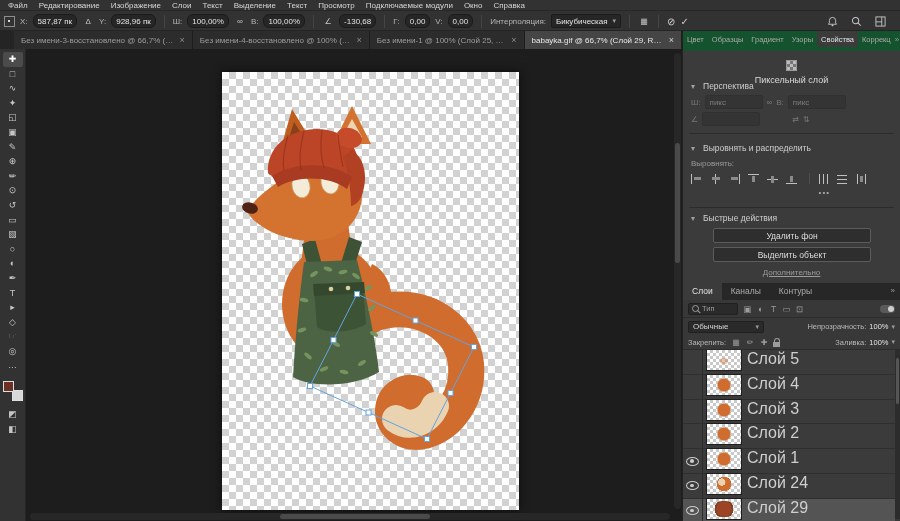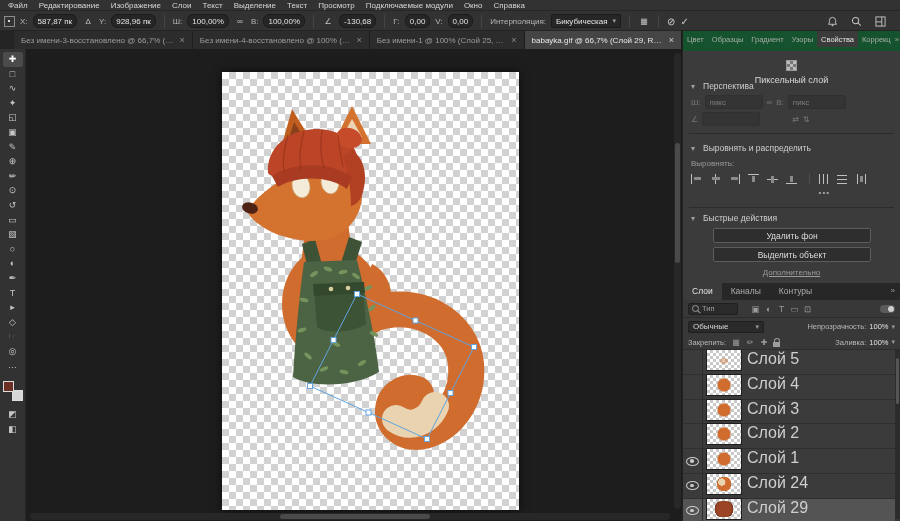--- a/index.html
+++ b/index.html
@@ -107,21 +107,21 @@
         box-sizing:border-box;cursor:pointer;}
   .plink{position:absolute;left:0;right:0;text-align:center;color:#9b9b9b;text-decoration:underline;font-size:8px;cursor:pointer;}
 
   
   .layerspanel{position:absolute;left:0;top:252px;width:100%;bottom:0;background:#383838;overflow:hidden;}
   .ltabs{height:17px;background:#272727;display:flex;font-size:8.5px;color:#ababab;align-items:stretch;}
   .ltab{padding:3px 9px 0 9px;cursor:pointer;}
   .ltab.active{background:#3b3b3b;color:#e3e3e3;}
   .lcollapse{margin-left:auto;padding:3px 5px 0 0;color:#9a9a9a;font-size:8px;}
   .lfilter{position:absolute;top:17px;left:0;right:0;height:18px;display:flex;align-items:center;
-           padding:0 5px;gap:12px;border-bottom:1px solid #2c2c2c;box-sizing:border-box;}
+           padding:0 5px;gap:4px;border-bottom:1px solid #2c2c2c;box-sizing:border-box;}
   .fbox{width:50px;height:12px;background:#2a2a2a;border:1px solid #1f1f1f;border-radius:2px;
         display:flex;align-items:center;gap:3px;padding:0 3px;color:#9c9c9c;font-size:7.5px;box-sizing:border-box;}
   .magicon{width:5px;height:5px;border:1px solid #9a9a9a;border-radius:50%;position:relative;flex:0 0 auto;}
   .magicon::after{content:"";position:absolute;left:4px;top:4.5px;width:3.5px;height:1px;background:#9a9a9a;transform:rotate(42deg);}
   .ficon{font-size:8.5px;color:#9c9c9c;width:11px;text-align:center;cursor:pointer;}
   .ftoggle{margin-left:auto;width:15px;height:8px;background:#5a5a5a;border-radius:5px;position:relative;cursor:pointer;}
   .ftoggle::after{content:"";position:absolute;right:1px;top:1px;width:6px;height:6px;border-radius:50%;background:#cfcfcf;}
   .lblend{position:absolute;top:35px;left:0;right:0;height:17px;display:flex;align-items:center;
           padding:0 5px;gap:4px;font-size:7.5px;box-sizing:border-box;}
   .fsel{width:76px;height:12px;background:#2a2a2a;border:1px solid #1f1f1f;border-radius:2px;

